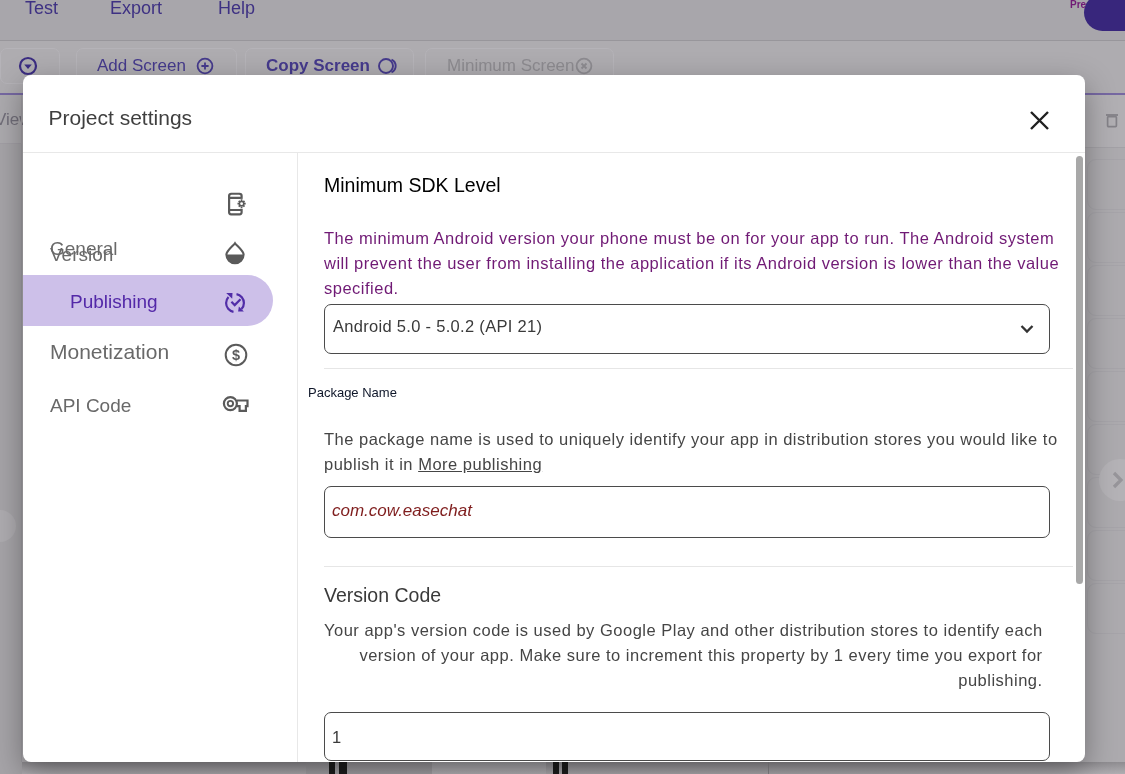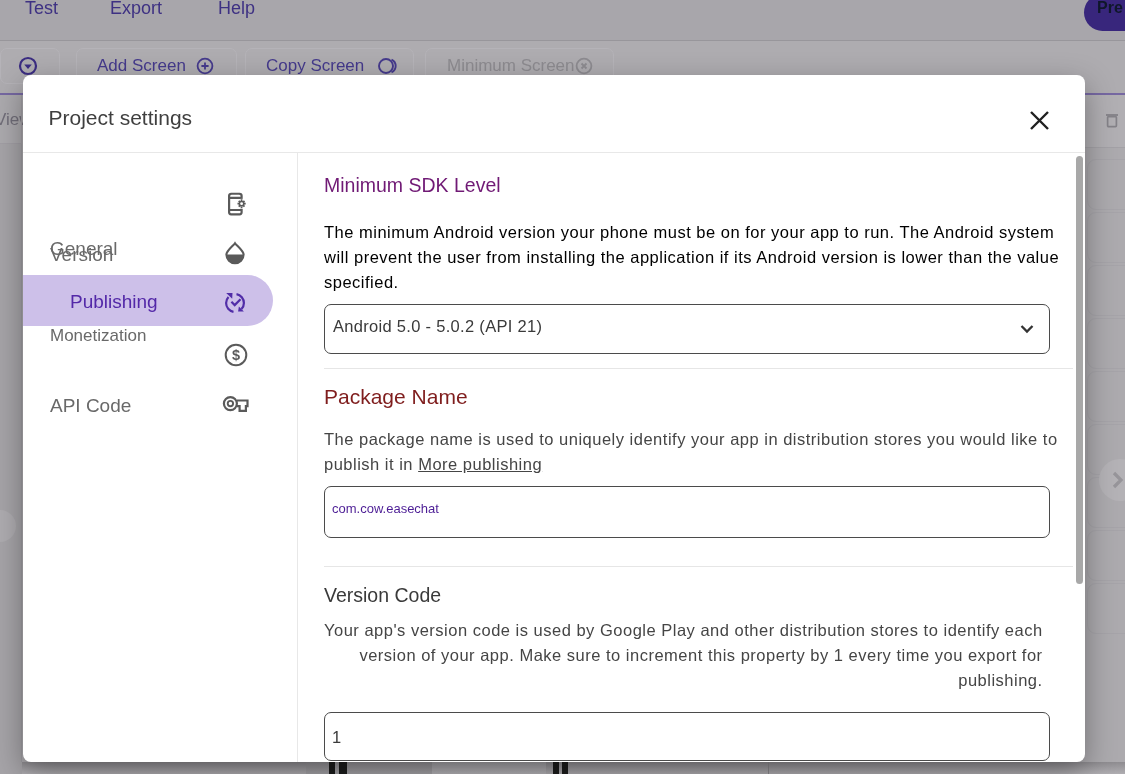--- a/index.html
+++ b/index.html
@@ -23,21 +23,21 @@
   <circle cx="11" cy="11" r="8" fill="none" stroke="#3b2d82" stroke-width="2.2"></circle>
   <path d="M7.2 9.5 H14.8 L11 14 Z" fill="#3b2d82"></path>
 </svg>
 <div class="abs" style="left:76px;top:48px;width:159px;height:34px;border:1px solid #b5b3b8;border-radius:7px;"></div>
 <div class="abs" style="left:97px;top:56px;font-size:17px;color:#453a8c;">Add Screen</div>
 <svg class="abs" style="left:196px;top:57px;" width="18" height="18" viewBox="0 0 18 18">
   <circle cx="9" cy="9" r="7.4" fill="none" stroke="#453a8c" stroke-width="1.8"></circle>
   <path d="M9 5.4 V12.6 M5.4 9 H12.6" stroke="#453a8c" stroke-width="1.8"></path>
 </svg>
 <div class="abs" style="left:245px;top:48px;width:167px;height:34px;border:1px solid #b5b3b8;border-radius:7px;"></div>
-<div class="abs" style="left:266px;top:56px;font-size:17px;color:#453a8c;">Copy Screen</div>
+<div class="abs" style="left:266px;top:56px;font-size:17px;color:#453a8c;font-weight:bold;">Copy Screen</div>
 <svg class="abs" style="left:378px;top:57px;" width="22" height="18" viewBox="0 0 22 18">
   <circle cx="8" cy="9" r="7" fill="none" stroke="#453a8c" stroke-width="1.9"></circle>
   <path d="M13.5 2.6 a7 7 0 0 1 0 12.8" fill="none" stroke="#453a8c" stroke-width="1.9"></path>
 </svg>
 <div class="abs" style="left:425px;top:48px;width:187px;height:34px;border:1px solid #b5b3b8;border-radius:7px;"></div>
 <div class="abs" style="left:447px;top:56px;font-size:17px;color:#8d8b90;">Minimum Screen</div>
 <svg class="abs" style="left:575px;top:57px;" width="18" height="18" viewBox="0 0 18 18">
   <circle cx="9" cy="9" r="7.4" fill="none" stroke="#8d8b90" stroke-width="1.8"></circle>
   <path d="M6.5 6.5 L11.5 11.5 M11.5 6.5 L6.5 11.5" stroke="#8d8b90" stroke-width="1.8"></path>
 </svg>
@@ -61,21 +61,21 @@
 <div class="abs" style="left:1086.5px;top:424px;width:60px;height:49px;border:1px solid #a6a4a9;border-radius:9px;"></div>
 <div class="abs" style="left:1086.5px;top:477px;width:60px;height:49px;border:1px solid #a6a4a9;border-radius:9px;"></div>
 <div class="abs" style="left:1086.5px;top:530px;width:60px;height:49px;border:1px solid #a6a4a9;border-radius:9px;"></div>
 <div class="abs" style="left:1086.5px;top:583px;width:60px;height:49px;border:1px solid #a6a4a9;border-radius:9px;"></div>
 <div class="abs" style="left:1099px;top:459px;width:42px;height:42px;border-radius:50%;background:#b4b2b6;"></div>
 <svg class="abs" style="left:1108px;top:470px;" width="17" height="20" viewBox="0 0 17 20">
   <path d="M6 3 L13 10 L6 17" fill="none" stroke="#97959a" stroke-width="3.2"></path>
 </svg>
 
 <div class="abs" style="left:1084px;top:-6px;width:80px;height:37px;border-radius:18.5px;background:#38267c;"></div>
-<div class="abs" style="left:1097px;top:-1px;font-size:16px;font-weight:600;color:#0f172a;">Pre</div>
+<div class="abs" style="left:1070px;top:-1px;font-size:10px;font-weight:600;color:#701a75;">Pre</div>
 
 <div class="abs" style="left:0;top:762px;width:1125px;height:12px;background:linear-gradient(#8e8c90,#b0aeb2);"></div>
 <div class="abs" style="left:306px;top:762px;width:126px;height:12px;background:linear-gradient(#918f93,#a5a3a7);"></div>
 <div class="abs" style="left:432px;top:762px;width:114px;height:12px;background:linear-gradient(#a09ea2,#b6b4b8);"></div>
 <div class="abs" style="left:329px;top:762px;width:6px;height:12px;background:#1c1c1c;"></div>
 <div class="abs" style="left:339px;top:762px;width:8px;height:12px;background:#1c1c1c;"></div>
 <div class="abs" style="left:553px;top:762px;width:6px;height:12px;background:#1c1c1c;"></div>
 <div class="abs" style="left:562px;top:762px;width:6px;height:12px;background:#1c1c1c;"></div>
 <div class="abs" style="left:768px;top:762px;width:1px;height:12px;background:#8a888c;"></div>
 <div class="abs" style="left:0;top:762px;width:22px;height:12px;background:#a6a4a8;"></div>
@@ -86,21 +86,21 @@
 <svg class="abs" style="left:1029px;top:110px;" width="21" height="21" viewBox="0 0 21 21">
   <path d="M2 2 L19 19 M19 2 L2 19" stroke="#202020" stroke-width="2.4"></path>
 </svg>
 <div class="abs" style="left:23px;top:152px;width:1062px;height:1px;background:#e8e8e8;"></div>
 <div class="abs" style="left:297px;top:153px;width:1px;height:609px;background:#e8e8e8;"></div>
 
 <div class="abs" style="left:23px;top:275px;width:249.5px;height:51px;border-radius:0 25.5px 25.5px 0;background:#cdc0e9;"></div>
 <div class="abs" style="left:50px;top:194px;font-size:19px;color:#696969;margin-top:44px;">General</div>
 <div class="abs" style="left:50px;top:244px;font-size:19px;color:#696969;">Version</div>
 <div class="abs" style="left:50px;top:291px;font-size:19px;color:#5328a8;margin-left:20px;">Publishing</div>
-<div class="abs" style="left:50px;top:326px;font-size:17px;color:#696969;">Monetization</div>
+<div class="abs" style="left:50px;top:340px;font-size:21px;color:#696969;">Monetization</div>
 <div class="abs" style="left:50px;top:394.5px;font-size:19px;color:#696969;">API Code</div>
 
 <svg class="abs" id="ic-general" style="left:226px;top:189.5px;" width="26" height="27" viewBox="0 0 26 27">
   <rect x="3.1" y="3.8" width="12.5" height="20.5" rx="2" fill="none" stroke="#5a5a5a" stroke-width="2.2"></rect>
   <path d="M3.1 7.9 H15.6 M3.1 20 H15.6" stroke="#5a5a5a" stroke-width="2.2" fill="none"></path>
   <path d="M5.3 5.4 H13.4 M5.3 22.5 H13.4" stroke="#ffffff" stroke-width="1.2" fill="none"></path>
   <rect x="14.2" y="8.9" width="4" height="10" fill="#ffffff"></rect>
   <g stroke="#5a5a5a" stroke-width="1.7">
     <path d="M15.6 9.2 V11 M15.6 16.4 V18.2 M11.5 13.7 H13.3 M17.9 13.7 H19.7 M12.7 10.8 L14 12.1 M17.2 15.3 L18.5 16.6 M18.5 10.8 L17.2 12.1 M14 15.3 L12.7 16.6"></path>
   </g>
@@ -121,33 +121,33 @@
 <svg class="abs" id="ic-monet" style="left:224.4px;top:343.2px;" width="24" height="24" viewBox="0 0 24 24">
   <circle cx="12" cy="12" r="10.3" fill="none" stroke="#5a5a5a" stroke-width="2"></circle>
   <text x="12" y="17.3" text-anchor="middle" font-family="Liberation Sans" font-size="14.5" font-weight="bold" fill="#5a5a5a">$</text>
 </svg>
 <svg class="abs" id="ic-key" style="left:222px;top:394px;" width="27" height="20" viewBox="0 0 27 20">
   <circle cx="8.4" cy="9.6" r="6.5" fill="none" stroke="#5a5a5a" stroke-width="2.2"></circle>
   <circle cx="8.4" cy="9.6" r="2.7" fill="none" stroke="#5a5a5a" stroke-width="1.9"></circle>
   <path d="M15 6.5 H25.5 V12.2 H23.9 V16.9 H17.6 V12.2 H15" fill="none" stroke="#5a5a5a" stroke-width="2.2"></path>
 </svg>
 
-<div class="abs" style="left:324px;top:174px;font-size:19.5px;color:#701a75;">Minimum SDK Level</div>
-<div class="abs" style="left:324px;top:220px;font-size:16.5px;line-height:25px;letter-spacing:0.5px;color:#000000;">The minimum Android version your phone must be on for your app to run. The Android system<br>will prevent the user from installing the application if its Android version is lower than the value<br>specified.</div>
+<div class="abs" style="left:324px;top:174px;font-size:19.5px;color:#000000;">Minimum SDK Level</div>
+<div class="abs" style="left:324px;top:226px;font-size:16.5px;line-height:25px;letter-spacing:0.5px;color:#701a75;">The minimum Android version your phone must be on for your app to run. The Android system<br>will prevent the user from installing the application if its Android version is lower than the value<br>specified.</div>
 <div class="abs" style="left:324px;top:303.5px;width:724px;height:48px;border:1px solid #4b4b4b;border-radius:7px;"></div>
 <div class="abs" style="left:333px;top:317px;font-size:16.5px;letter-spacing:0.3px;color:#3a3a3a;">Android 5.0 - 5.0.2 (API 21)</div>
 <svg class="abs" style="left:1019.5px;top:322.5px;" width="14" height="12" viewBox="0 0 14 12">
   <path d="M1.5 3 L7 8.6 L12.5 3" fill="none" stroke="#333" stroke-width="2.3"></path>
 </svg>
 <div class="abs" style="left:324px;top:368px;width:749px;height:1px;background:#e6e6e6;"></div>
 
-<div class="abs" style="left:324px;top:385px;font-size:21px;color:#7f1d1d;">Package Name</div>
+<div class="abs" style="left:308px;top:385px;font-size:13px;color:#0f172a;">Package Name</div>
 <div class="abs" style="left:324px;top:427px;font-size:16.5px;line-height:25px;letter-spacing:0.5px;color:#454545;">The package name is used to uniquely identify your app in distribution stores you would like to<br>publish it in <u>More publishing</u></div>
 <div class="abs" style="left:324px;top:486px;width:724px;height:50px;border:1px solid #4b4b4b;border-radius:7px;"></div>
-<div class="abs" style="left:332px;top:501px;font-size:13px;color:#4c1d95;">com.cow.easechat</div>
+<div class="abs" style="left:332px;top:501px;font-size:17px;color:#7f1d1d;font-style:italic;">com.cow.easechat</div>
 <div class="abs" style="left:324px;top:566px;width:749px;height:1px;background:#e6e6e6;"></div>
 
 <div class="abs" style="left:324px;top:584px;font-size:19.5px;color:#3a3a3a;">Version Code</div>
 <div class="abs" style="left:324px;top:618px;font-size:16.5px;line-height:25px;letter-spacing:0.5px;color:#454545;text-align:right;">Your app's version code is used by Google Play and other distribution stores to identify each<br>version of your app. Make sure to increment this property by 1 every time you export for<br>publishing.</div>
 <div class="abs" style="left:324px;top:712px;width:724px;height:47px;border:1px solid #4b4b4b;border-radius:7px;"></div>
 <div class="abs" style="left:332px;top:728px;font-size:16.5px;color:#3a3a3a;">1</div>
 
 <div class="abs" style="left:1075.5px;top:156px;width:7.5px;height:428px;border-radius:4px;background:#a8a8a8;"></div>
 
 </body></html>

